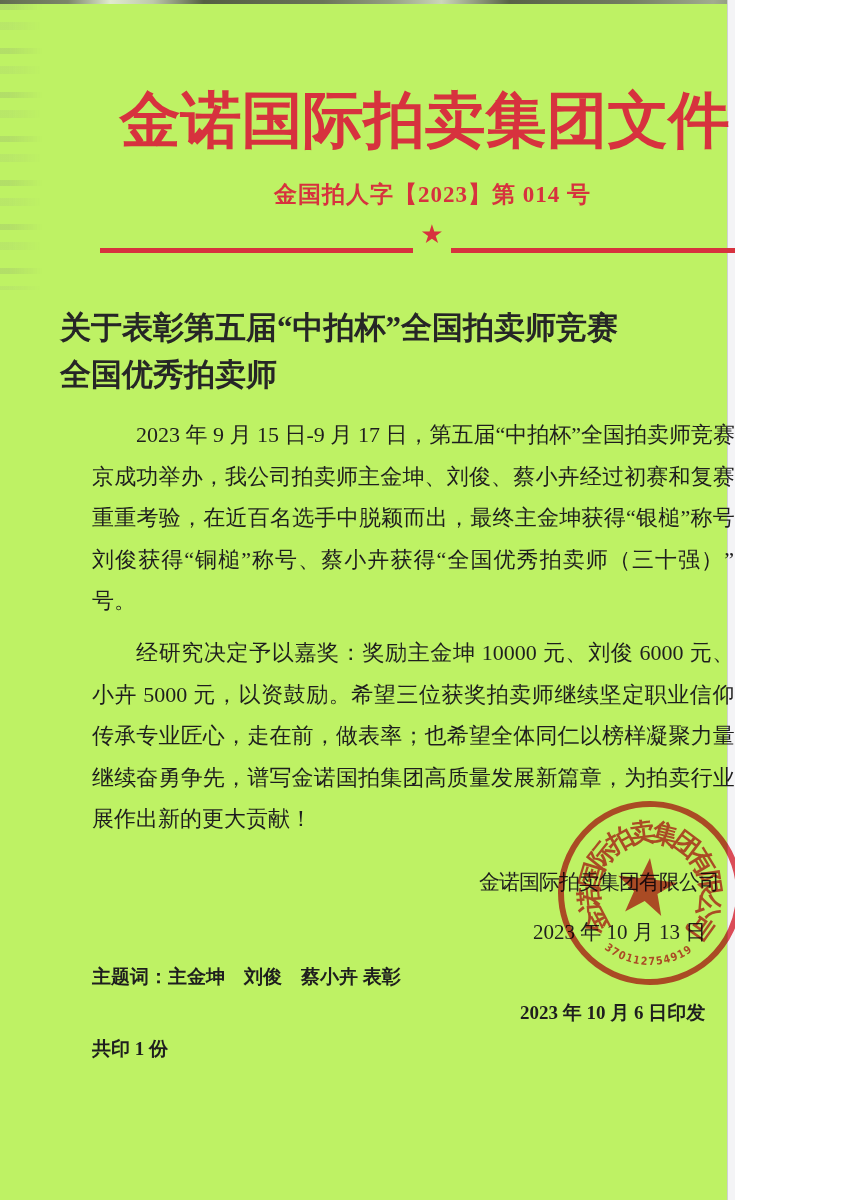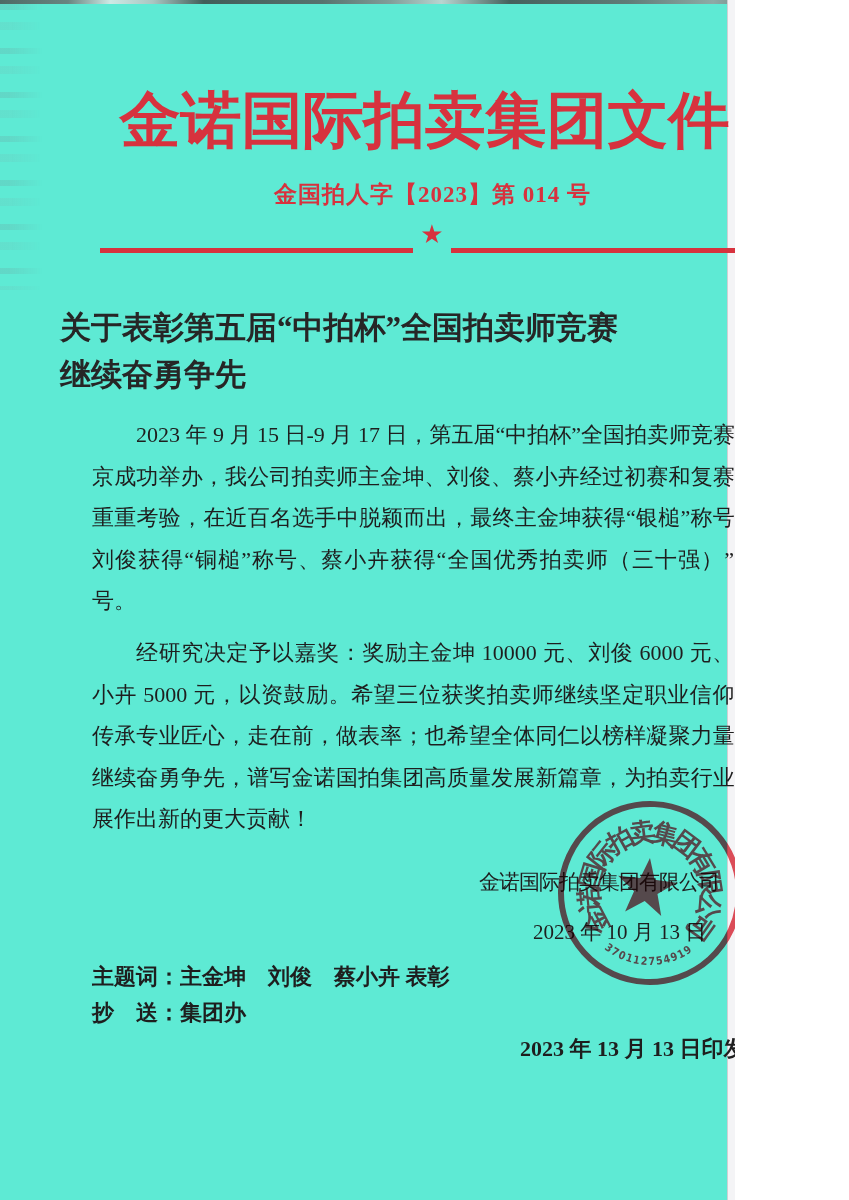--- a/index.html
+++ b/index.html
@@ -1,19 +1,19 @@
 <!DOCTYPE html>
 <html><head>
 <meta charset="utf-8">
 <style>
   html,body{margin:0;padding:0;background:#ffffff;}
   .page{
     position:relative;
     width:735px;height:1200px;
-    background:#5eead4;
+    background:#bef264;
     overflow:hidden;
     font-family:"Liberation Serif","DejaVu Serif",serif;
     color:#1e1e1e;
   }
   
   .scan-top{
     position:absolute;left:0;top:0;width:849px;height:4px;
     background:linear-gradient(to right,
       #4a4a4a 0%,#6b6b6b 8%,#e9e9e9 13%,#bdbdbd 18%,
       #3a3a3a 24%,#555 38%,#8a8a8a 46%,#cfcfcf 52%,
@@ -80,21 +80,21 @@
   }
   
   .seal{
     position:absolute;left:550px;top:793px;width:200px;height:200px;
     mix-blend-mode:multiply;opacity:.9;
     transform:rotate(3deg);
   }
   
   .footer{
     position:absolute;left:92px;top:959px;width:665px;
-    font-size:22px;font-weight:600;line-height:36px;
+    font-size:19px;font-weight:600;line-height:36px;
   }
   .footer .row{position:relative;height:36px;white-space:nowrap;}
   .footer .print-date{position:absolute;left:428px;top:0;}
 </style>
 </head>
 <body>
 
 <div class="page">
 
   <div class="scan-top"></div>
@@ -102,21 +102,21 @@
   <div class="scan-right"></div>
 
   <div class="org-title">金诺国际拍卖集团文件</div>
   <div class="doc-number">金国拍人字【2023】第 014 号</div>
   <div class="divider-left"></div>
   <div class="divider-star">★</div>
   <div class="divider-right"></div>
 
   <div class="doc-title">
     <div>关于表彰第五届“中拍杯”全国拍卖师竞赛</div>
-    <div>继续奋勇争先</div>
+    <div>全国优秀拍卖师</div>
   </div>
 
   <div class="body-text">
     <p>2023 年 9 月 15 日-9 月 17 日，第五届“中拍杯”全国拍卖师竞赛在京成功举办，我公司拍卖师主金坤、刘俊、蔡小卉经过初赛和复赛的重重考验，在近百名选手中脱颖而出，最终主金坤获得“银槌”称号、刘俊获得“铜槌”称号、蔡小卉获得“全国优秀拍卖师（三十强）”称号。</p>
     <p>经研究决定予以嘉奖：奖励主金坤 10000 元、刘俊 6000 元、蔡小卉 5000 元，以资鼓励。希望三位获奖拍卖师继续坚定职业信仰、传承专业匠心，走在前，做表率；也希望全体同仁以榜样凝聚力量，继续奋勇争先，谱写金诺国拍集团高质量发展新篇章，为拍卖行业发展作出新的更大贡献！</p>
   </div>
 
   <div class="sign-company">金诺国际拍卖集团有限公司</div>
   <div class="sign-date">2023 年 10 月 13 日</div>
 
@@ -132,20 +132,20 @@
     </text>
     <polygon fill="#e23c49" transform="translate(96,96) rotate(4)" points="0,-31 7.3,-10 29.5,-9.6 11.8,3.8 18.2,25.1 0,12.4 -18.2,25.1 -11.8,3.8 -29.5,-9.6 -7.3,-10">
     </polygon>
   </svg>
 
   <div class="footer">
     <div class="row">
       <span>主题词：</span><span>主金坤　刘俊　蔡小卉 表彰</span>
     </div>
     <div class="row">
-      <span>抄　送：</span><span>集团办</span>
+      <span class="print-date">2023 年 10 月 6 日印发</span>
     </div>
     <div class="row">
-      <span class="print-date">2023 年 13 月 13 日印发</span>
+      <span>共印 1 份</span>
     </div>
   </div>
 
 </div>
 
 </body></html>

